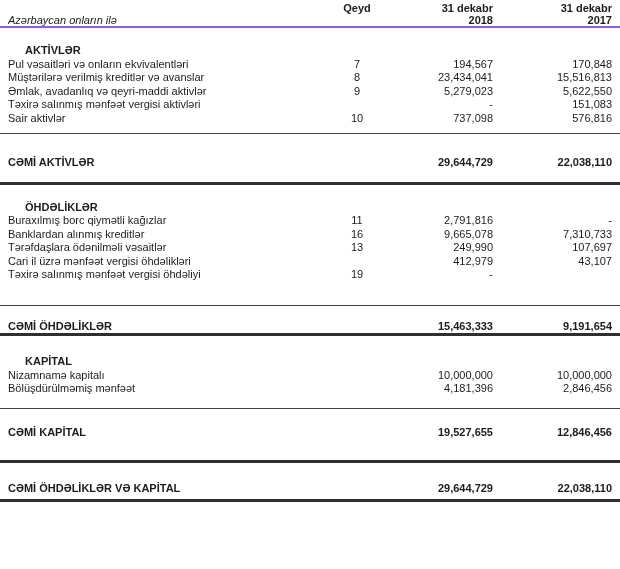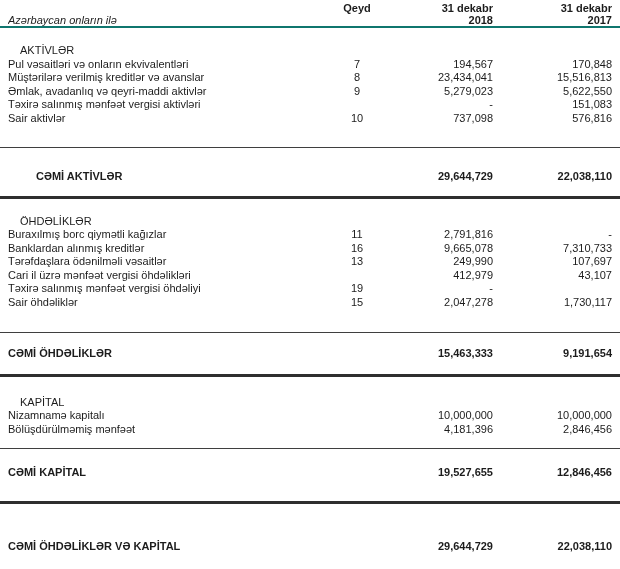--- a/index.html
+++ b/index.html
@@ -20,45 +20,46 @@
     line-height: 13.5px;
   }
   .c-label { text-align: left; white-space: nowrap; overflow: hidden; }
   .c-note  { text-align: center; }
   .c-num   { text-align: right; }
   .bold    { font-weight: bold; }
   .italic  { font-style: italic; }
 
   .hdr {
     padding-top: 2px;
-    border-bottom: 2px solid #0f766e;
+    border-bottom: 2px solid #8b5cf6;
   }
   .hdr .grid-row { line-height: 12px; }
 
   .section-title {
-    font-weight: normal;
+    font-weight: bold;
     line-height: 13.5px;
-    padding: 0 20px;
+    padding: 0 9px;
+    margin-left: 16px;
   }
   .mt-assets      { margin-top: 16px; }
   .mt-liabilities { margin-top: 16px; }
   .mt-equity      { margin-top: 19px; }
 
   .total-block {
     border-top: 1px solid #3f3f3f;
     border-bottom: 3px solid #2f2f2f;
     font-weight: bold;
   }
-  .total-assets      { margin-top: 22px; padding-top: 22px; padding-bottom: 12px; padding-left: 28px; }
-  .total-liabilities { margin-top: 23px; padding-top: 14px; padding-bottom: 13px; }
+  .total-assets      { margin-top: 8px; padding-top: 22px; padding-bottom: 12px; }
+  .total-liabilities { margin-top: 23px; padding-top: 14px; }
   .total-equity      { margin-top: 12px; padding-top: 17px; padding-bottom: 21px; }
 
   .grand-total-block {
-    margin-top: 36px;
-    padding-bottom: 16px;
+    margin-top: 19px;
+    padding-bottom: 3px;
     border-bottom: 3px solid #2f2f2f;
     font-weight: bold;
   }
 </style>
 </head>
 <body>
 
 <div class="page">
 
   <div class="hdr">
@@ -142,26 +143,20 @@
     <div class="c-label">Cari il üzrə mənfəət vergisi öhdəlikləri</div>
     <div class="c-note"></div>
     <div class="c-num">412,979</div>
     <div class="c-num">43,107</div>
   </div>
   <div class="grid-row">
     <div class="c-label">Təxirə salınmış mənfəət vergisi öhdəliyi</div>
     <div class="c-note">19</div>
     <div class="c-num">-</div>
   </div>
-  <div class="grid-row">
-    <div class="c-label">Sair öhdəliklər</div>
-    <div class="c-note">15</div>
-    <div class="c-num">2,047,278</div>
-    <div class="c-num">1,730,117</div>
-  </div>
 
   <div class="total-block total-liabilities">
     <div class="grid-row">
       <div class="c-label">CƏMİ ÖHDƏLİKLƏR</div>
       <div class="c-note"></div>
       <div class="c-num">15,463,333</div>
       <div class="c-num">9,191,654</div>
     </div>
   </div>
 

